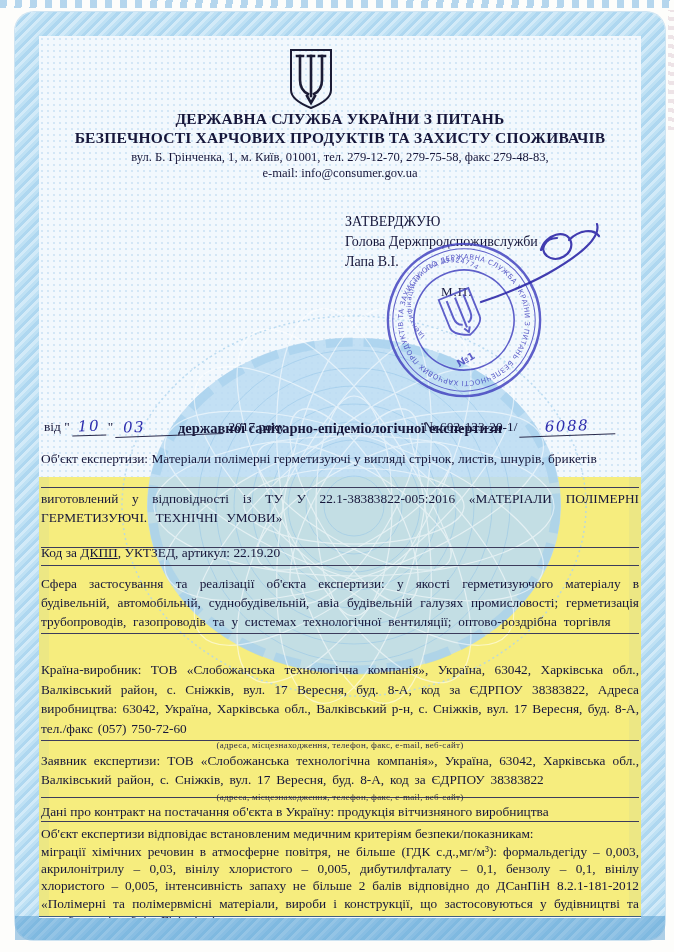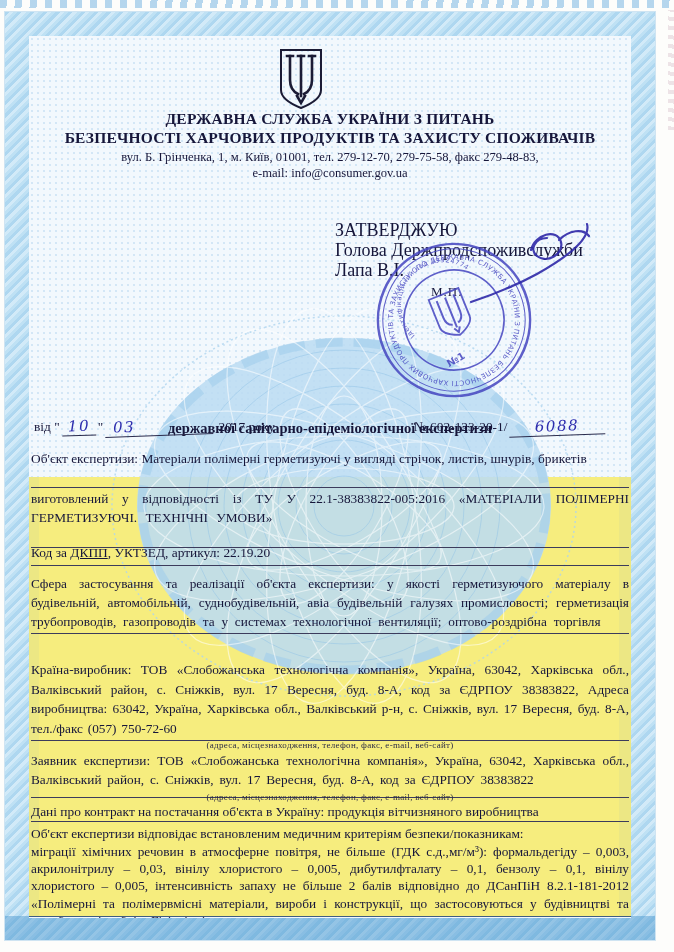--- a/index.html
+++ b/index.html
@@ -6,35 +6,35 @@
   body{width:674px;height:952px;position:relative;background:#fdfdfb;overflow:hidden;
        font-family:"Liberation Serif",serif;color:#16163a;}
   .abs{position:absolute;}
   .ctr{left:0;right:0;text-align:center;}
   
   .top-artifact{top:0;left:0;right:0;height:8px;
     background:repeating-linear-gradient(95deg,rgba(122,182,226,.55) 0 7px,rgba(255,255,255,0) 7px 15px);}
   .right-artifact{top:10px;right:0;width:6px;height:120px;
     background:repeating-linear-gradient(10deg,rgba(190,150,170,.25) 0 4px,rgba(255,255,255,0) 4px 9px);}
   
-  .page{left:5px;top:12px;width:650px;height:928px;
+  .page{left:15px;top:12px;width:650px;height:928px;
     background:repeating-linear-gradient(135deg,#aed7f0 0 3px,#d2eaf8 3px 6px,#bfe1f4 6px 9px);
-    box-shadow:0 0 0 1px #cfe4f2;}
+    box-shadow:0 0 0 1px #cfe4f2;border-radius:19px;}
   .border-tint-bottom{position:absolute;left:0;right:0;bottom:0;height:24px;background:rgba(62,142,202,.42);}
   .inner{position:absolute;left:24px;top:24px;right:24px;bottom:22px;
     background-color:#f2f8fd;
     background-image:radial-gradient(rgba(150,196,231,.33) 1px,transparent 1.3px);
     background-size:6px 6px;overflow:hidden;}
   .yellow-band{position:absolute;left:0;right:0;top:441px;bottom:2px;
     background:linear-gradient(90deg,#ece784 0 10px,#f6ed7e 10px 590px,#ece784 590px);}
   .rosette{position:absolute;left:35px;top:260px;}
   
   .org1,.org2{font-weight:bold;font-size:15.5px;letter-spacing:.2px;}
   .addr{font-size:12.6px;}
-  .approval{font-size:18px;line-height:20px;margin-top:8px;}
+  .approval{font-size:14px;line-height:20px;}
   .mp{font-size:13px;color:#1b1b40;letter-spacing:1px;}
   .title{font-weight:bold;font-size:17px;letter-spacing:1px;}
   .subtitle{font-weight:bold;font-size:14.5px;margin-top:44px;}
   .body-line{font-size:13.4px;}
   .para{font-size:13.3px;text-align:justify;left:2px;right:2px;}
   .rule{border-bottom:1.2px solid #3c3c5c;}
   .u{display:inline-block;border-bottom:1px solid #2b2b4c;text-align:center;margin:0 2px;}
   .hand{font-family:"DejaVu Serif",serif;font-style:italic;color:#2d2dae;font-size:15px;
         letter-spacing:1.5px;transform:rotate(-2deg);}
   .caption{font-size:9px;color:#2c2c44;letter-spacing:.3px;text-align:center;left:0;right:0;}

